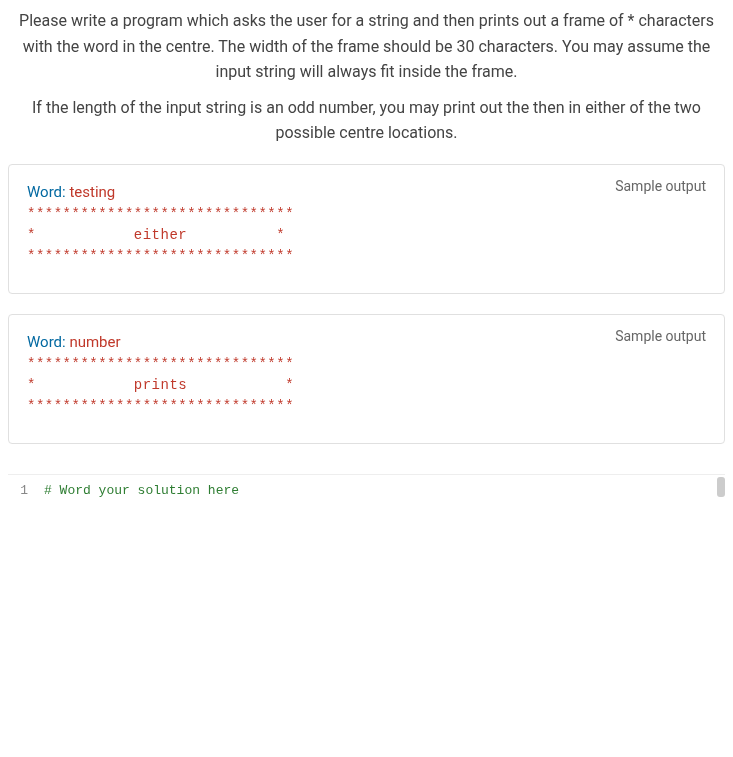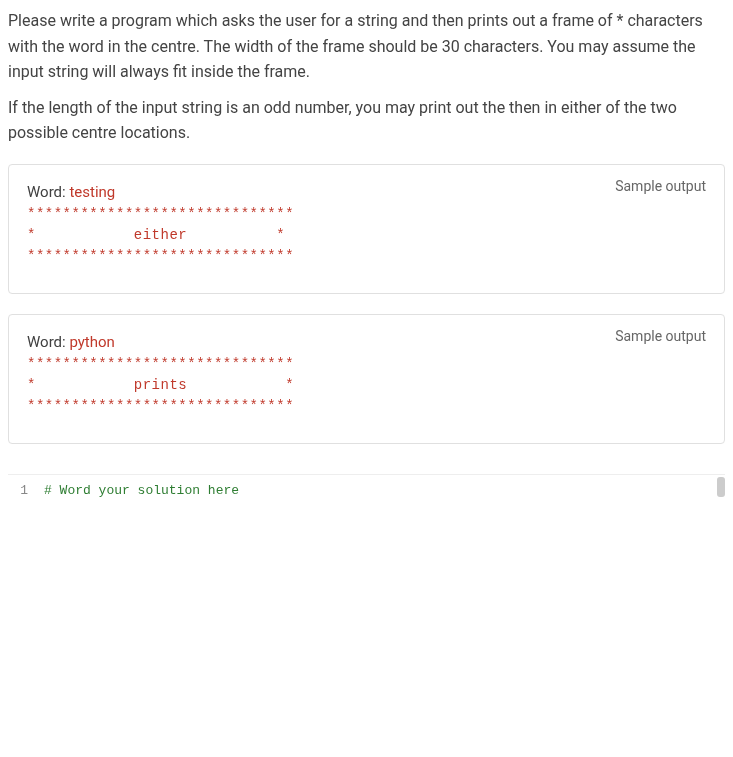--- a/index.html
+++ b/index.html
@@ -15,20 +15,21 @@
       background: #fff;
       width: 733px;
       line-height: 1.6;
     }
     .instructions {
       margin-bottom: 18px;
     }
     .instructions p {
       margin-bottom: 10px;
       color: #444;
+      text-align: center;
     }
     .sample-box {
       border: 1px solid #e0e0e0;
       border-radius: 4px;
       padding: 16px 18px 26px 18px;
       margin-bottom: 20px;
       position: relative;
       background: #fff;
     }
     .sample-label {
@@ -41,21 +42,21 @@
     .sample-content {
       font-family: "Courier New", Courier, monospace;
       font-size: 14px;
       line-height: 1.5;
       white-space: pre;
       color: #333;
     }
     .sample-content .word-label {
       font-family: -apple-system, BlinkMacSystemFont, "Segoe UI", Roboto, Helvetica, Arial, sans-serif;
       font-size: 15px;
-      color: #404040;
+      color: #0369a1;
     }
     .sample-content .word-value {
       font-family: -apple-system, BlinkMacSystemFont, "Segoe UI", Roboto, Helvetica, Arial, sans-serif;
       font-size: 15px;
       color: #c0392b;
     }
     .sample-content .stars {
       color: #c0392b;
       letter-spacing: 0.5px;
     }
@@ -105,21 +106,21 @@
 <div class="sample-box">
   <span class="sample-label">Sample output</span>
   <div class="sample-content"><span class="word-label">Word: </span><span class="word-value">testing</span>
 <span class="stars">******************************</span>
 <span class="stars">*           either          *</span>
 <span class="stars">******************************</span></div>
 </div>
 
 <div class="sample-box">
   <span class="sample-label">Sample output</span>
-  <div class="sample-content"><span class="word-label">Word: </span><span class="word-value">python</span>
+  <div class="sample-content"><span class="word-label">Word: </span><span class="word-value">number</span>
 <span class="stars">******************************</span>
 <span class="stars">*           prints           *</span>
 <span class="stars">******************************</span></div>
 </div>
 
 <div class="editor-area">
   <div class="gutter">
     <div>1</div>
   </div>
   <div class="code-content"># Word your solution here</div>

